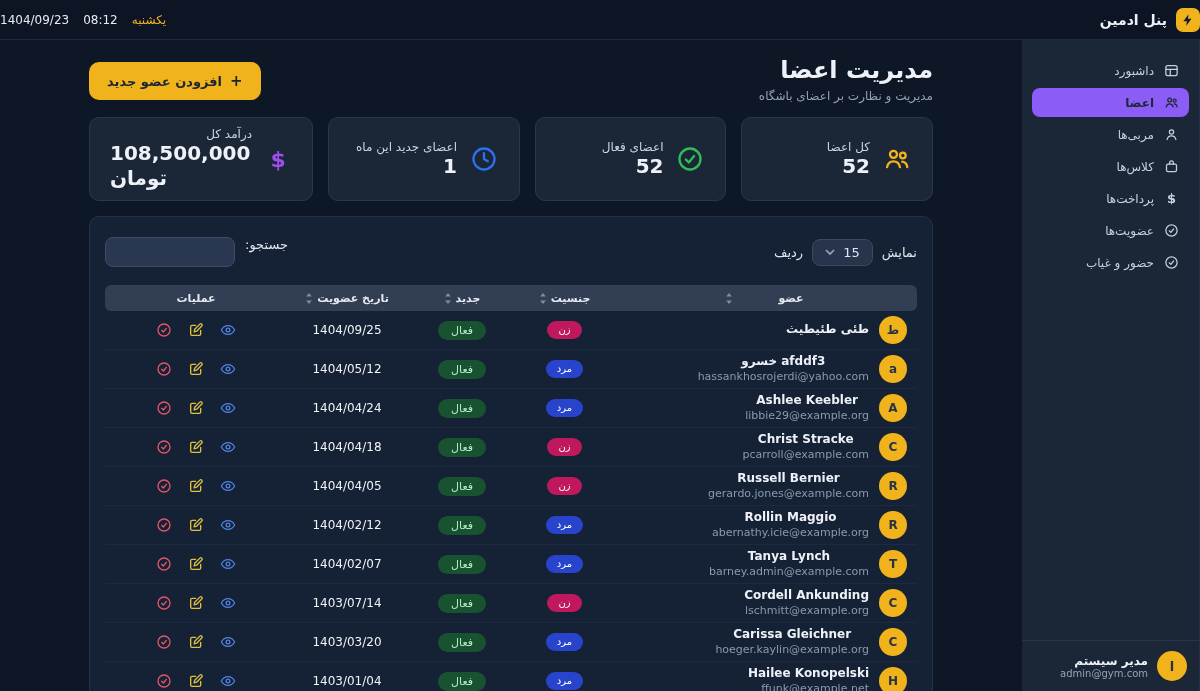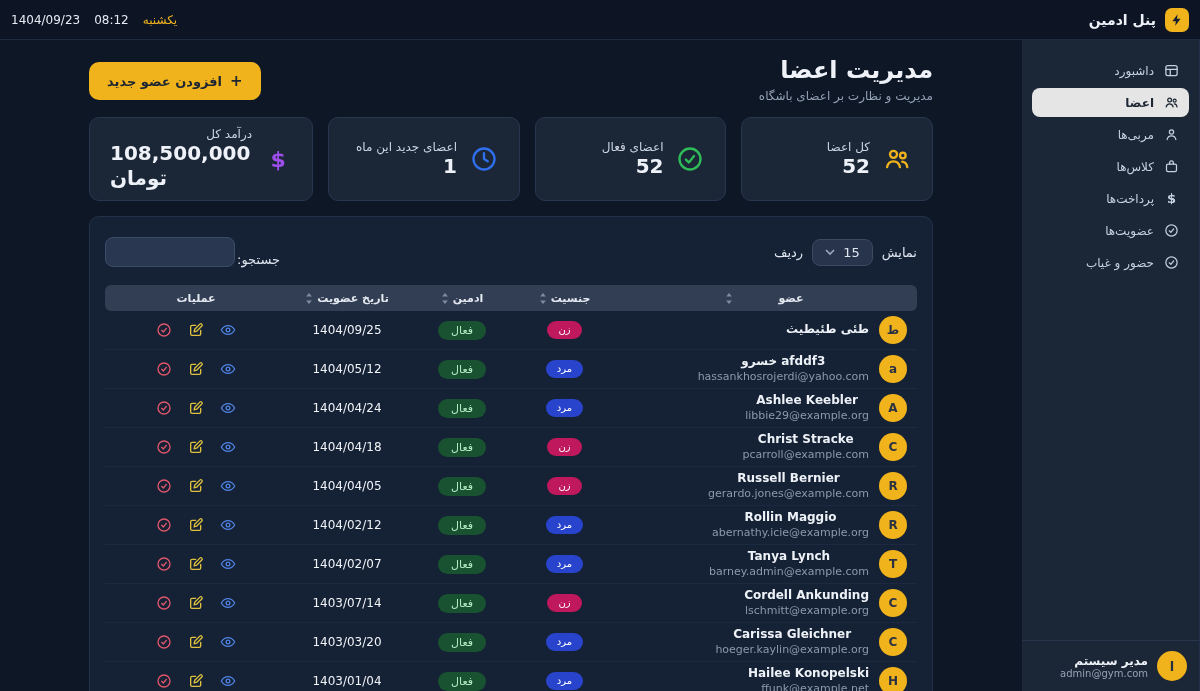--- a/index.html
+++ b/index.html
@@ -5,21 +5,21 @@
   * { margin:0; padding:0; box-sizing:border-box; }
   html,body { width:1200px; height:691px; overflow:hidden; }
   body {
     font-family:"DejaVu Sans","Liberation Sans",sans-serif;
     background:#0e1726; color:#eef2f8; font-size:13px;
     display:flex; flex-direction:column;
   }
   
   .topbar {
     height:40px; flex:0 0 40px; display:flex; align-items:center;
-    justify-content:space-between; padding:0 11px;
+    justify-content:space-between; padding:0 0;
     background:#0d1524; border-bottom:1px solid #1e2b41;
   }
   .brand { display:flex; align-items:center; gap:9px; direction:rtl; }
   .brand-icon {
     width:24px; height:24px; border-radius:7px; background:#f1b31c;
     display:flex; align-items:center; justify-content:center; color:#15202f;
   }
   .brand-icon svg { width:14px; height:14px; }
   .brand-title { font-weight:bold; font-size:14px; }
   .clock-group { display:flex; align-items:center; gap:14px; font-size:12px; color:#e6ebf3; }
@@ -32,21 +32,21 @@
     border-right:1px solid #223049; display:flex; flex-direction:column;
     direction:rtl;
   }
   .nav { padding:16px 10px; display:flex; flex-direction:column; gap:3px; }
   .nav-item {
     display:flex; align-items:center; gap:10px; height:29px; padding:0 10px;
     border-radius:8px; color:#c7d1de; font-size:12px; cursor:pointer;
   }
   .nav-item svg { width:15px; height:15px; flex:0 0 15px; }
   .nav-item .dollar-glyph { width:15px; text-align:center; font-weight:bold; font-size:13px; }
-  .nav-item.active { background:#e5e5e5; color:#1e2734; font-weight:bold; }
+  .nav-item.active { background:#8b5cf6; color:#1e2734; font-weight:bold; }
   .side-user {
     margin-top:auto; border-top:1px solid #27354d; padding:10px 12px;
     display:flex; align-items:center; gap:9px;
   }
   .side-user-avatar {
     width:30px; height:30px; border-radius:50%; background:#f1b31c;
     color:#273142; font-weight:bold; font-size:13px;
     display:flex; align-items:center; justify-content:center;
   }
   .side-user-name { font-size:12px; font-weight:bold; }
@@ -81,21 +81,21 @@
     border-radius:10px; padding:15px; height:520px;
   }
   .table-controls { display:flex; justify-content:space-between; align-items:center; padding:5px 0 18px; }
   .show-group { display:flex; align-items:center; gap:9px; font-size:13px; color:#dfe6ef; }
   .page-size-select {
     display:flex; align-items:center; gap:8px; background:#27344c;
     border:1px solid #3a495f; border-radius:8px; padding:5px 12px;
     font-size:13px; cursor:pointer; direction:ltr;
   }
   .page-size-select svg { width:10px; height:10px; color:#9db; color:#9aa8bb; }
-  .search-group { display:flex; align-items:flex-end; gap:2px; font-size:13px; color:#dfe6ef; }
+  .search-group { display:flex; align-items:flex-start; gap:10px; font-size:13px; color:#dfe6ef; }
   .search-input {
     width:130px; height:30px; background:#2a3750; border:1px solid #3c4c68;
     border-radius:8px; outline:none; color:#eef2f8; font-family:inherit; padding:0 10px;
   }
   
   .thead {
     display:grid; grid-template-columns:285px 115px 90px 140px 1fr;
     background:#323e53; border-radius:6px; height:26px; align-items:center;
     font-size:11px; font-weight:bold; color:#e4e9f1; padding:0 10px;
   }
@@ -317,21 +317,21 @@
           <div class="th">
             <span>جنسیت</span>
             <span class="sort">
               <svg viewBox="0 0 10 14" fill="currentColor">
                 <path d="M5 0l3.6 4.6H1.4z"></path>
                 <path d="M5 14l3.6-4.6H1.4z"></path>
               </svg>
             </span>
           </div>
           <div class="th">
-            <span>ادمین</span>
+            <span>جدید</span>
             <span class="sort">
               <svg viewBox="0 0 10 14" fill="currentColor">
                 <path d="M5 0l3.6 4.6H1.4z"></path>
                 <path d="M5 14l3.6-4.6H1.4z"></path>
               </svg>
             </span>
           </div>
           <div class="th">
             <span>تاریخ عضویت</span>
             <span class="sort">

